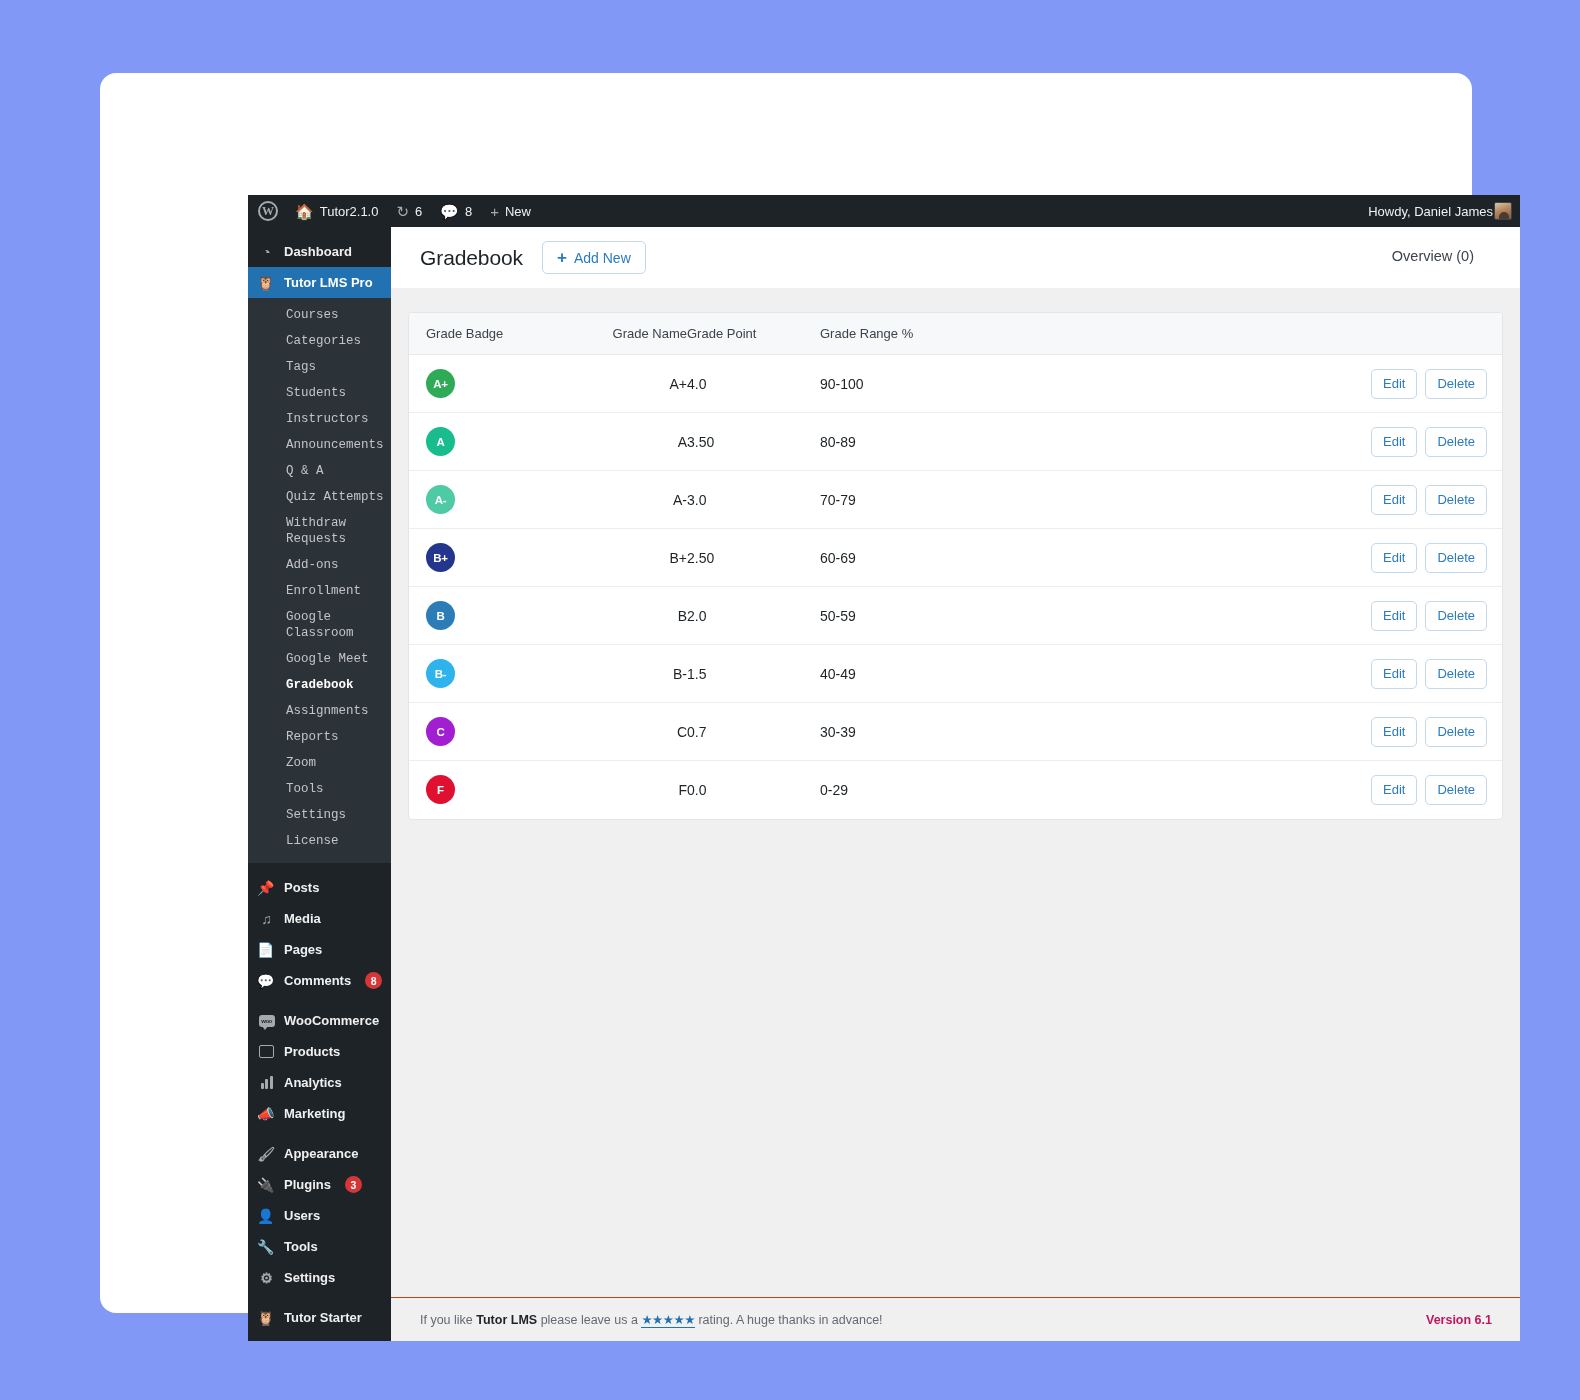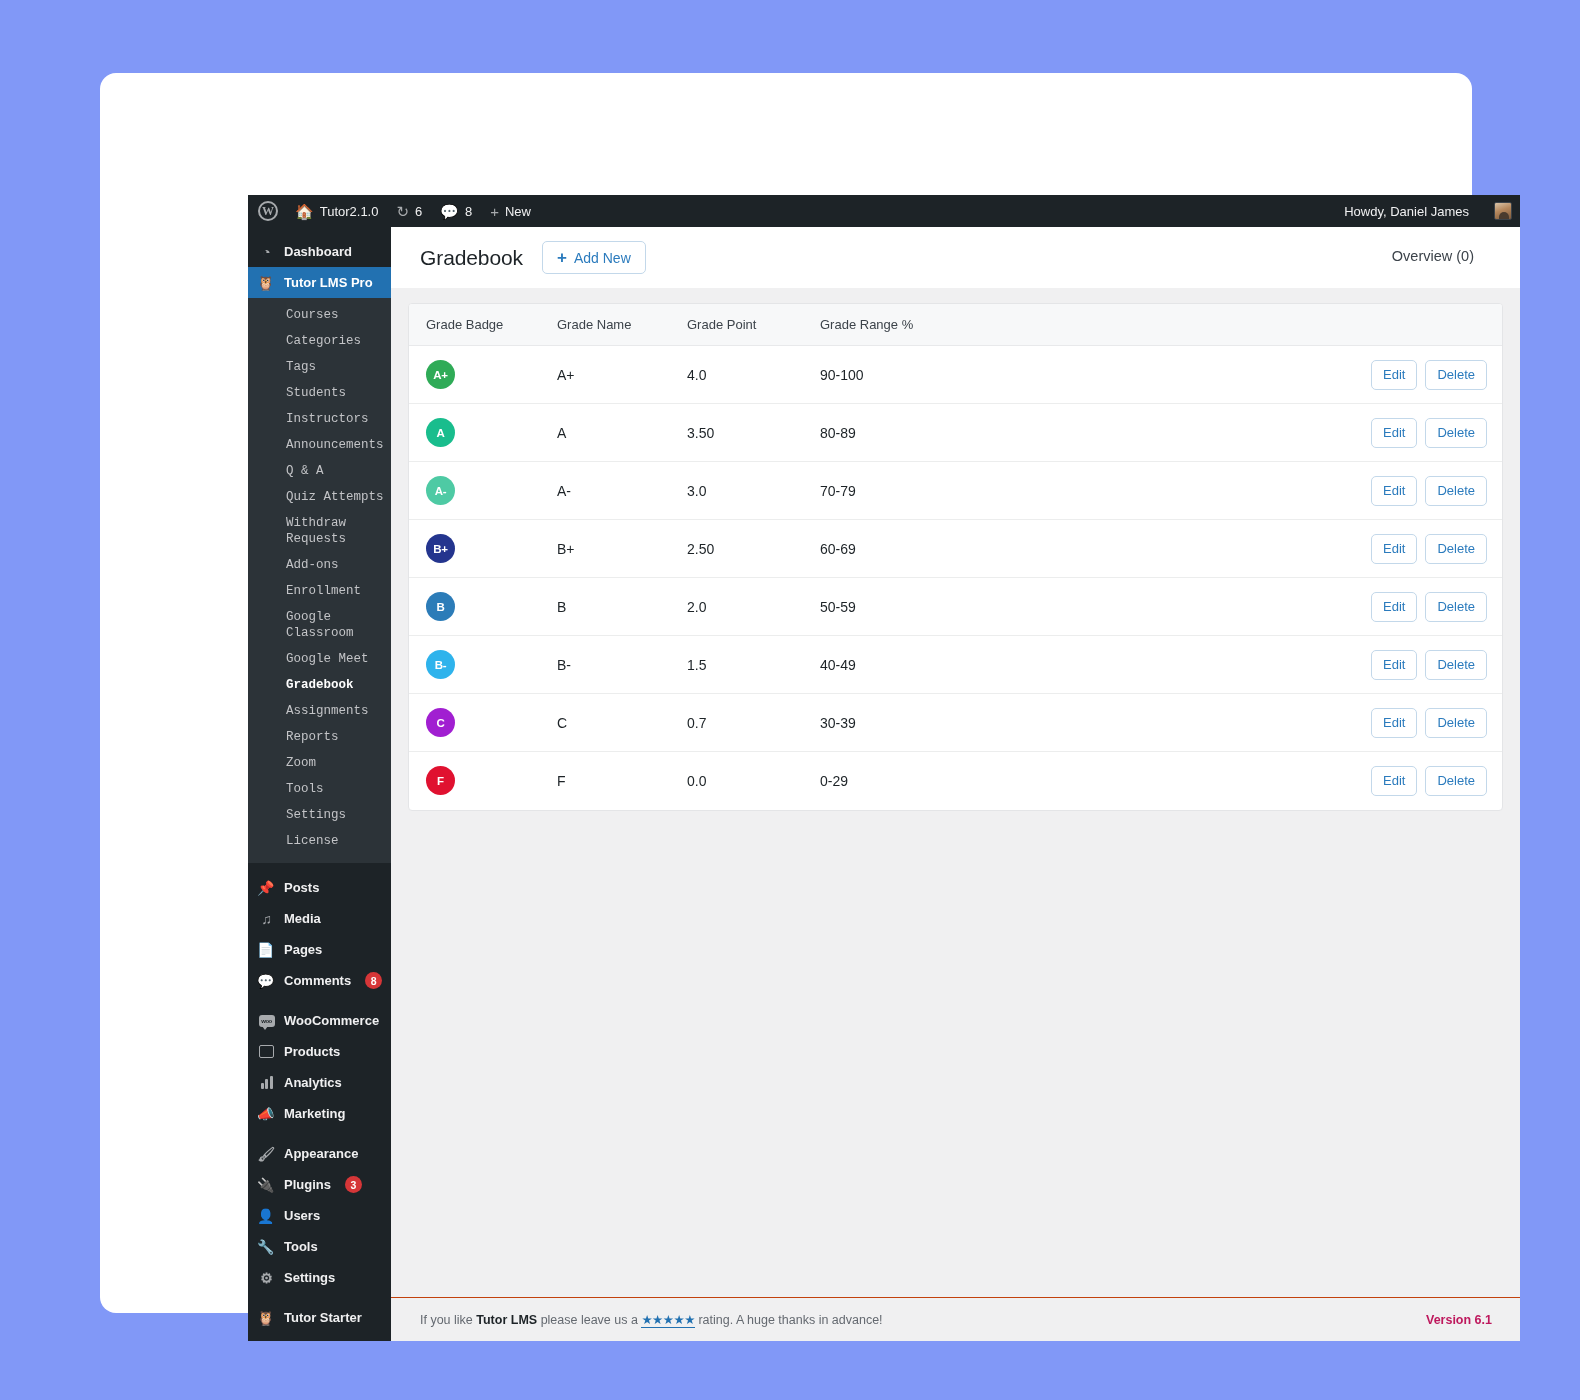--- a/index.html
+++ b/index.html
@@ -38,21 +38,21 @@
     font-size: 13px;
   }
   .ab-item {
     display: flex; align-items: center; gap: 6px;
     height: 32px; padding: 0 9px;
     color: #f0f0f1; white-space: nowrap;
   }
   .ab-item.first { padding-left: 10px; padding-right: 8px; }
   .ab-glyph { font-size: 15px; line-height: 1; color: #a7aaad; display:inline-block; }
   .ab-spacer { flex: 1; }
-  .ab-right { display:flex; align-items:center; gap:25px; padding-right: 8px; font-size: 13px;}
+  .ab-right { display:flex; align-items:center; gap:1px; padding-right: 8px; font-size: 13px;}
   .avatar-img {
     width: 18px; height: 18px; border-radius: 2px;
     background: linear-gradient(160deg,#d9c4a8 0%, #b5875c 45%, #7d5a3c 100%);
     position: relative; overflow:hidden; display:inline-block;
     border: 1px solid #3c434a;
   }
   .avatar-img::after {
     content:""; position:absolute; left:4px; top:9px; width:10px; height:9px;
     background:#4a3b2e; border-radius:5px 5px 0 0;
   }
@@ -158,21 +158,21 @@
   #tabs { display:flex; align-items: stretch; height: 72px; }
   .tab {
     display:flex; align-items:center; padding: 0 18px;
     font-size: 14.5px; color: #3c434a; cursor: pointer;
     border-bottom: 3px solid transparent;
   }
   .tab.active { color: #2b7bbd; border-bottom-color: #2b7bbd; }
 
   
   #table-card {
-    position: absolute; left: 17px; top: 76px;
+    position: absolute; left: 17px; top: 85px;
     width: 1095px;
     background: #fff;
     border: 1px solid #e4e5e7;
     border-radius: 4px;
     overflow: hidden;
   }
   table { width: 100%; border-collapse: collapse; }
   thead th {
     background: #f7f8f9;
     text-align: left;
@@ -181,21 +181,21 @@
     border-bottom: 1px solid #e8e9eb;
   }
   tbody td {
     padding: 0; height: 58px;
     border-bottom: 1px solid #eceded;
     font-size: 14px; color: #1d2327;
   }
   tbody tr:last-child td { border-bottom: none; }
 
   .c-badge { width: 148px; padding-left: 17px !important; }
-  .c-name  { width: 130px; }
+  .c-name  { width: 130px; text-align: right; }
   .c-point { width: 133px; }
   .c-range { width: 540px; }
   .c-act   { text-align: right; padding-right: 15px !important; }
 
   thead .c-badge { padding-left: 17px; }
 
   .grade-badge {
     width: 29px; height: 29px; border-radius: 50%;
     display: inline-flex; align-items: center; justify-content: center;
     color: #fff; font-size: 11.5px; font-weight: 700;

